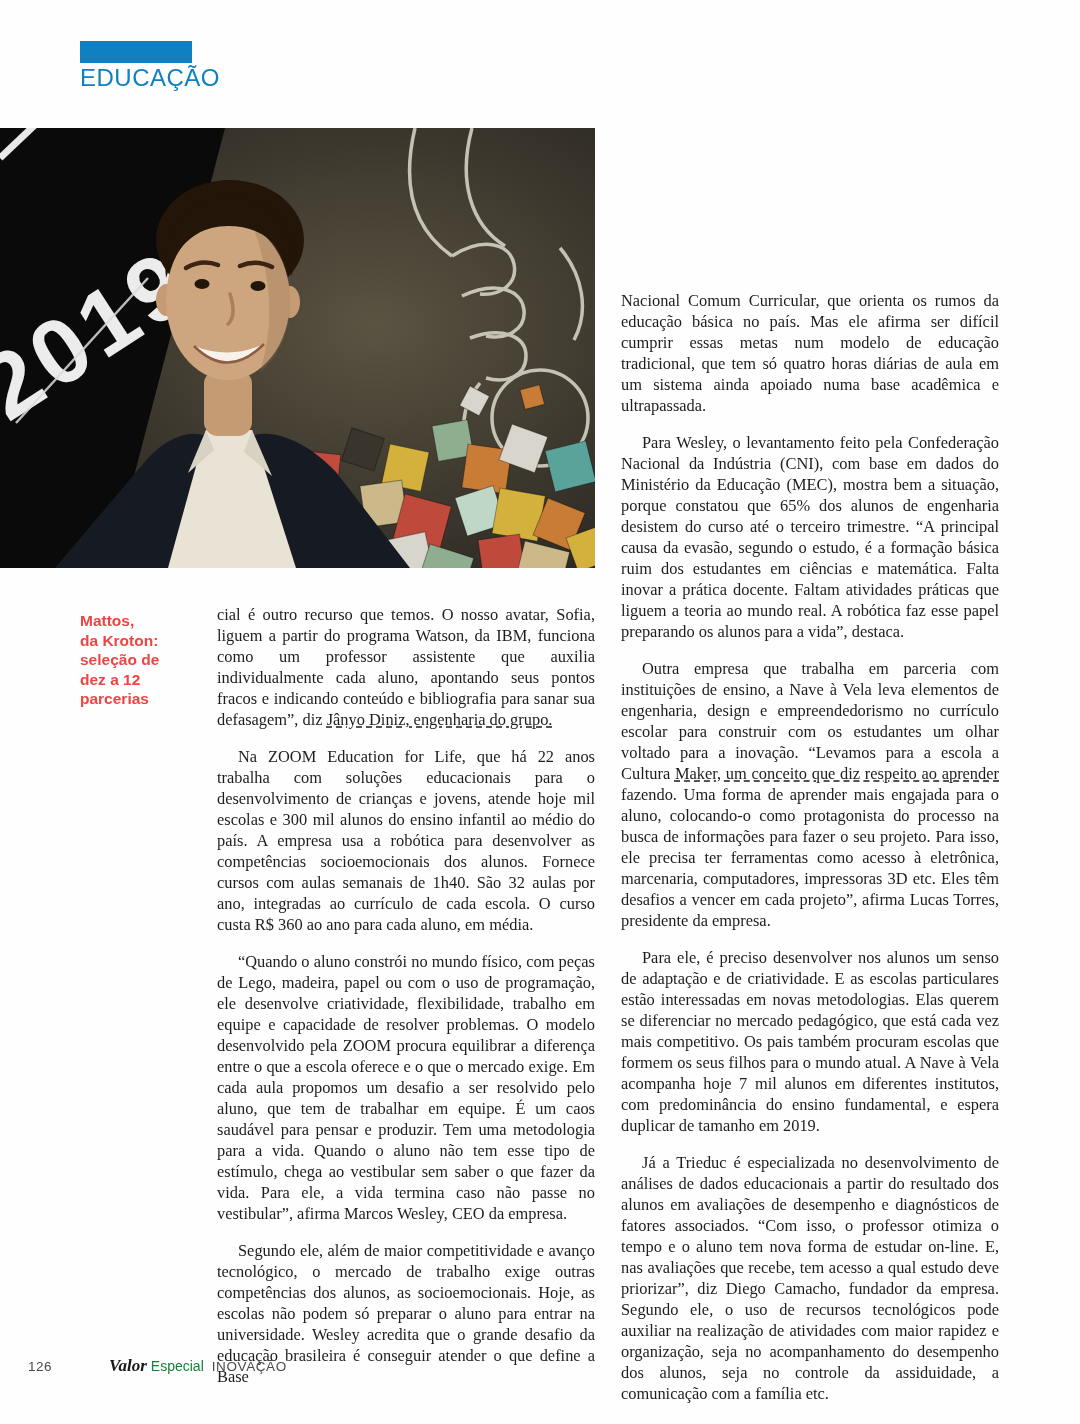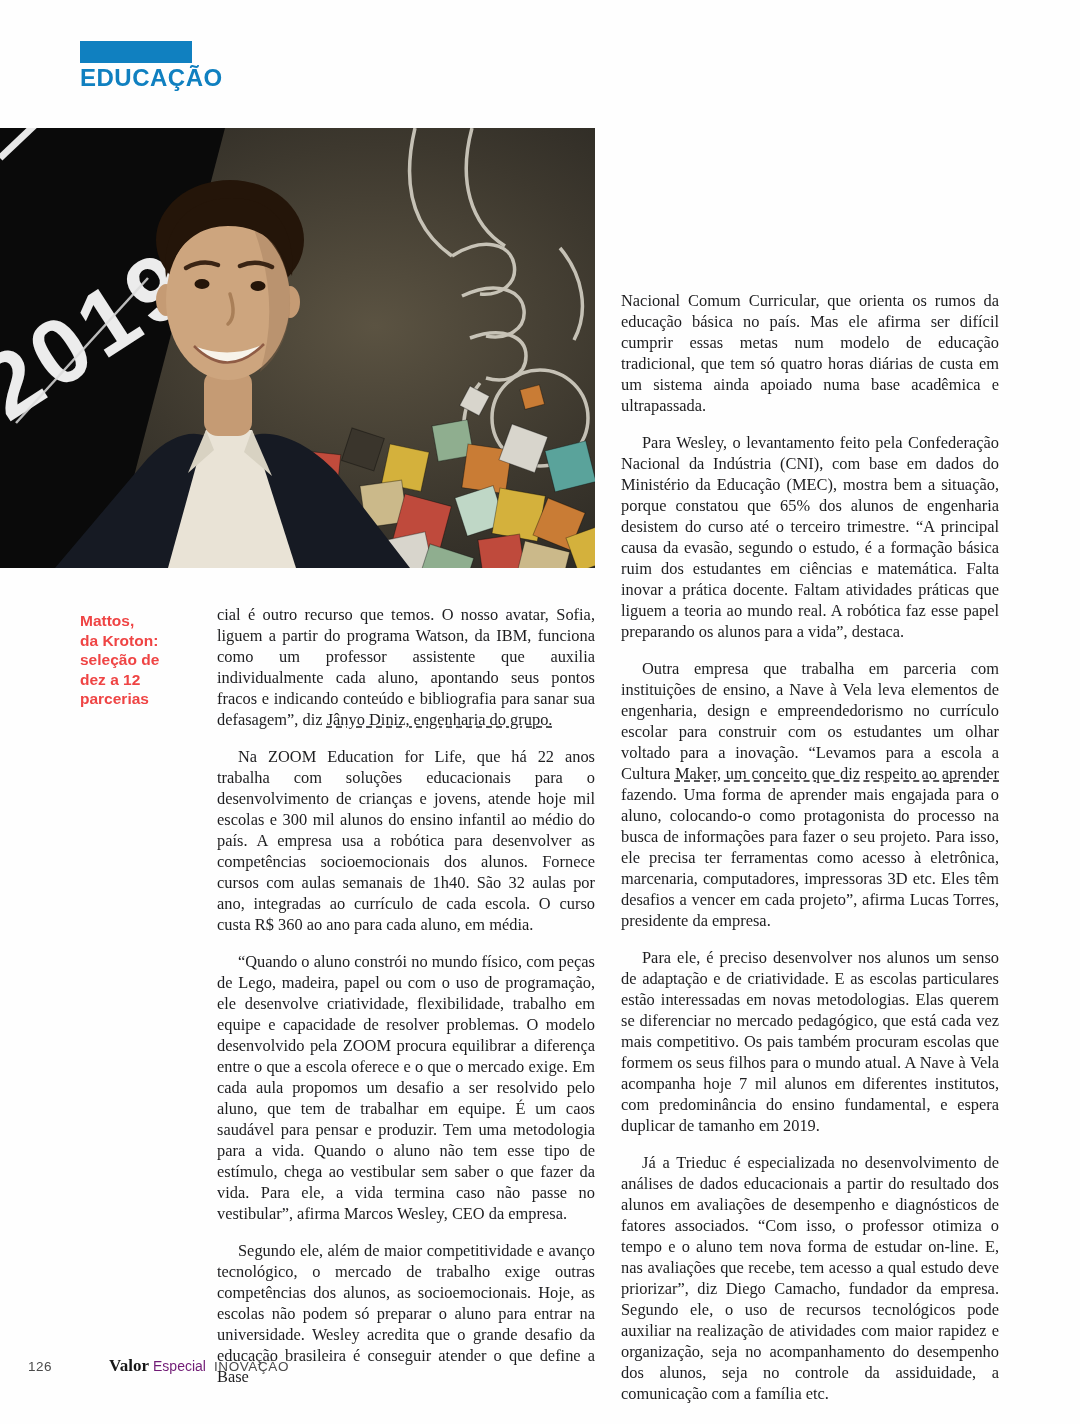--- a/index.html
+++ b/index.html
@@ -4,21 +4,21 @@
 <style>
   html,body{margin:0;padding:0;}
   body{
     width:1080px;height:1424px;position:relative;background:#fefefe;
     font-family:"Liberation Sans",sans-serif;color:#1e1e1e;overflow:hidden;
   }
   
   .kicker{position:absolute;left:80px;top:41px;}
   .kicker-bar{width:112px;height:22px;background:var(--accent,#1080c0);}
   .kicker-label{
-    margin-top:1px;font-size:24px;font-weight:700;letter-spacing:.5px;
+    margin-top:1px;font-size:24px;font-weight:400;letter-spacing:.5px;
     color:var(--accent,#1080c0);font-family:"Liberation Sans",sans-serif;
   }
   
   .credit{
     position:absolute;left:0;top:131px;width:595px;text-align:left;
     font-size:9.5px;font-weight:bold;letter-spacing:.4px;color:#4a4a4a;
   }
   
   .photo{position:absolute;left:0;top:128px;width:595px;height:440px;background:#2b2822;}
   .photo svg{display:block;}
@@ -39,23 +39,23 @@
   .col p{margin:0;}
   .col p.indent{text-indent:21px;margin-top:16px;}
   .u{text-decoration:underline;text-decoration-style:dashed;text-underline-offset:2px;}
   
   .footer{
     position:absolute;left:28px;top:1356px;display:flex;align-items:baseline;
   }
   .footer .pagenum{font-size:13.5px;color:#4a4a4a;letter-spacing:.5px;}
   .footer .brand{
     margin-left:57px;font-family:"Liberation Serif",serif;font-weight:bold;
-    font-size:17px;color:#171717;
-  }
-  .footer .brand-suffix{margin-left:4px;font-size:14px;color:#701a75;}
+    font-size:17px;color:#171717;font-style:italic;
+  }
+  .footer .brand-suffix{margin-left:4px;font-size:14px;color:#15803d;}
   .footer .edition{margin-left:8px;font-size:13.5px;color:#4a4a4a;letter-spacing:.6px;text-align:center;}
 </style>
 </head>
 <body>
 
 <div class="kicker">
   <div class="kicker-bar"></div>
   <div class="kicker-label">EDUCAÇÃO</div>
 </div>
 
@@ -197,21 +197,21 @@
 dez a 12
 parcerias</div>
 
 <div class="col col-mid">
     <p><span>cial é outro recurso que temos. O nosso avatar, Sofia, liguem a partir do programa Watson, da IBM, funciona como um professor assistente que auxilia individualmente cada aluno, apontando seus pontos fracos e indicando conteúdo e bibliografia para sanar sua defasagem”, diz </span><span class="u">Jânyo Diniz, engenharia do grupo.</span></p>
     <p class="indent"><span>Na ZOOM Education for Life, que há 22 anos trabalha com soluções educacionais para o desenvolvimento de crianças e jovens, atende hoje mil escolas e 300 mil alunos do ensino infantil ao médio do país. A empresa usa a robótica para desenvolver as competências socioemocionais dos alunos. Fornece cursos com aulas semanais de 1h40. São 32 aulas por ano, integradas ao currículo de cada escola. O curso custa R$ 360 ao ano para cada aluno, em média.</span></p>
     <p class="indent"><span>“Quando o aluno constrói no mundo físico, com peças de Lego, madeira, papel ou com o uso de programação, ele desenvolve criatividade, flexibilidade, trabalho em equipe e capacidade de resolver problemas. O modelo desenvolvido pela ZOOM procura equilibrar a diferença entre o que a escola oferece e o que o mercado exige. Em cada aula propomos um desafio a ser resolvido pelo aluno, que tem de trabalhar em equipe. É um caos saudável para pensar e produzir. Tem uma metodologia para a vida. Quando o aluno não tem esse tipo de estímulo, chega ao vestibular sem saber o que fazer da vida. Para ele, a vida termina caso não passe no vestibular”, afirma Marcos Wesley, CEO da empresa.</span></p>
     <p class="indent"><span>Segundo ele, além de maior competitividade e avanço tecnológico, o mercado de trabalho exige outras competências dos alunos, as socioemocionais. Hoje, as escolas não podem só preparar o aluno para entrar na universidade. Wesley acredita que o grande desafio da educação brasileira é conseguir atender o que define a Base</span></p>
   </div>
 <div class="col col-right">
-    <p><span>Nacional Comum Curricular, que orienta os rumos da educação básica no país. Mas ele afirma ser difícil cumprir essas metas num modelo de educação tradicional, que tem só quatro horas diárias de custa em um sistema ainda apoiado numa base acadêmica e ultrapassada.</span></p>
+    <p><span>Nacional Comum Curricular, que orienta os rumos da educação básica no país. Mas ele afirma ser difícil cumprir essas metas num modelo de educação tradicional, que tem só quatro horas diárias de aula em um sistema ainda apoiado numa base acadêmica e ultrapassada.</span></p>
     <p class="indent"><span>Para Wesley, o levantamento feito pela Confederação Nacional da Indústria (CNI), com base em dados do Ministério da Educação (MEC), mostra bem a situação, porque constatou que 65% dos alunos de engenharia desistem do curso até o terceiro trimestre. “A principal causa da evasão, segundo o estudo, é a formação básica ruim dos estudantes em ciências e matemática. Falta inovar a prática docente. Faltam atividades práticas que liguem a teoria ao mundo real. A robótica faz esse papel preparando os alunos para a vida”, destaca.</span></p>
     <p class="indent"><span>Outra empresa que trabalha em parceria com instituições de ensino, a Nave à Vela leva elementos de engenharia, design e empreendedorismo no currículo escolar para construir com os estudantes um olhar voltado para a inovação. “Levamos para a escola a Cultura </span><span class="u">Maker, um conceito que diz respeito ao aprender</span><span> fazendo. Uma forma de aprender mais engajada para o aluno, colocando-o como protagonista do processo na busca de informações para fazer o seu projeto. Para isso, ele precisa ter ferramentas como acesso à eletrônica, marcenaria, computadores, impressoras 3D etc. Eles têm desafios a vencer em cada projeto”, afirma Lucas Torres, presidente da empresa.</span></p>
     <p class="indent"><span>Para ele, é preciso desenvolver nos alunos um senso de adaptação e de criatividade. E as escolas particulares estão interessadas em novas metodologias. Elas querem se diferenciar no mercado pedagógico, que está cada vez mais competitivo. Os pais também procuram escolas que formem os seus filhos para o mundo atual. A Nave à Vela acompanha hoje 7 mil alunos em diferentes institutos, com predominância do ensino fundamental, e espera duplicar de tamanho em 2019.</span></p>
     <p class="indent"><span>Já a Trieduc é especializada no desenvolvimento de análises de dados educacionais a partir do resultado dos alunos em avaliações de desempenho e diagnósticos de fatores associados. “Com isso, o professor otimiza o tempo e o aluno tem nova forma de estudar on-line. E, nas avaliações que recebe, tem acesso a qual estudo deve priorizar”, diz Diego Camacho, fundador da empresa. Segundo ele, o uso de recursos tecnológicos pode auxiliar na realização de atividades com maior rapidez e organização, seja no acompanhamento do desempenho dos alunos, seja no controle da assiduidade, a comunicação com a família etc.</span></p>
   </div>
 
 <div class="footer">
   <span class="pagenum">126</span>
   <span class="brand">Valor</span>
   <span class="brand-suffix">Especial</span>

